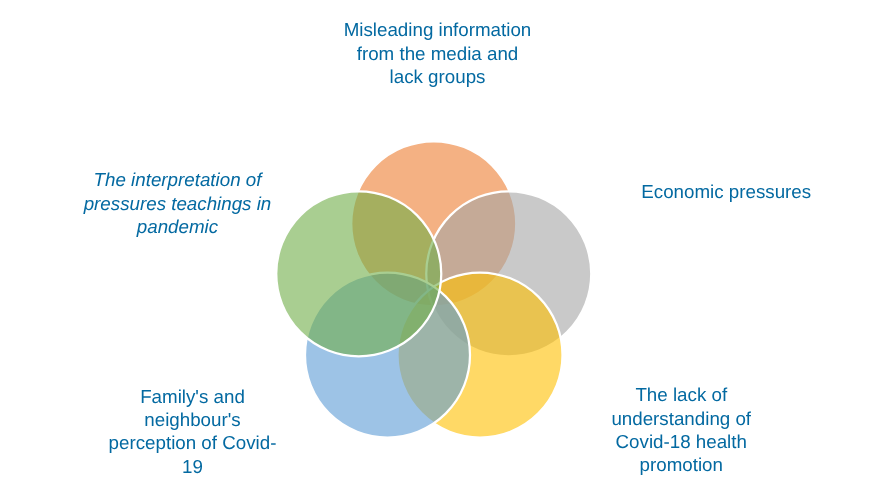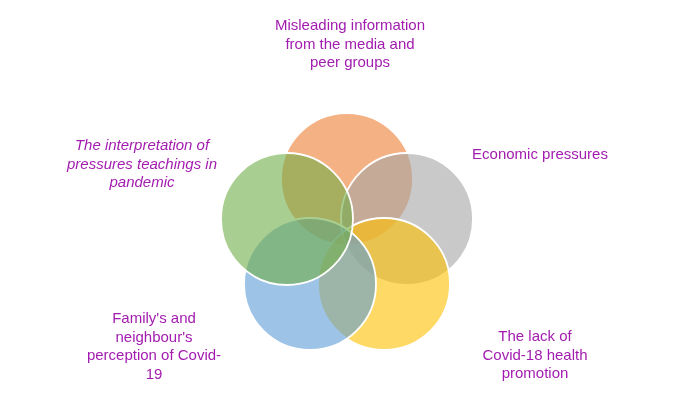--- a/index.html
+++ b/index.html
@@ -14,46 +14,46 @@
   .venn-svg {
     position: absolute;
     left: 0;
     top: 0;
   }
   .label {
     position: absolute;
     text-align: center;
     font-size: 15px;
     line-height: 18.5px;
-    color: #a21caf;
+    color: #0369a1;
     letter-spacing: 0;
   }
   .label-top          { left: 240px; top: 16px;  width: 220px; }
-  .label-right        { left: 440px; top: 145px; width: 200px; }
+  .label-right        { left: 481px; top: 145px; width: 200px; }
   .label-left         { left: 42px;  top: 136px; width: 200px; font-style: italic; }
   .label-bottom-left  { left: 54px;  top: 309px; width: 200px; }
-  .label-bottom-right { left: 435px; top: 308px; width: 200px; margin-top: 19px; }
+  .label-bottom-right { left: 445px; top: 308px; width: 200px; }
 </style>
 </head>
 <body>
 
 <div class="canvas">
 
   <svg class="venn-svg" width="700" height="400" viewBox="0 0 700 400">
       <circle cx="347" cy="179" r="66" fill="#ED7D31" fill-opacity="0.6" stroke="#FFFFFF" stroke-width="1.8"></circle>
       <circle cx="407" cy="219" r="66" fill="#A5A5A5" fill-opacity="0.6" stroke="#FFFFFF" stroke-width="1.8"></circle>
       <circle cx="384" cy="284" r="66" fill="#FFC000" fill-opacity="0.6" stroke="#FFFFFF" stroke-width="1.8"></circle>
       <circle cx="310" cy="284" r="66" fill="#5B9BD5" fill-opacity="0.6" stroke="#FFFFFF" stroke-width="1.8"></circle>
       <circle cx="287" cy="219" r="66" fill="#70AD47" fill-opacity="0.6" stroke="#FFFFFF" stroke-width="1.8"></circle>
     </svg>
 
   <div class="label label-top">
     <div>Misleading information</div>
     <div>from the media and</div>
-    <div>peer groups</div>
+    <div>lack groups</div>
   </div>
 
   <div class="label label-right">
     <div>Economic pressures</div>
   </div>
 
   <div class="label label-left">
     <div>The interpretation of</div>
     <div>pressures teachings in</div>
     <div>pandemic</div>
@@ -61,17 +61,18 @@
 
   <div class="label label-bottom-left">
     <div>Family's and</div>
     <div>neighbour's</div>
     <div>perception of Covid-</div>
     <div>19</div>
   </div>
 
   <div class="label label-bottom-right">
     <div>The lack of</div>
+    <div>understanding of</div>
     <div>Covid-18 health</div>
     <div>promotion</div>
   </div>
 
 </div>
 
 </body></html>

